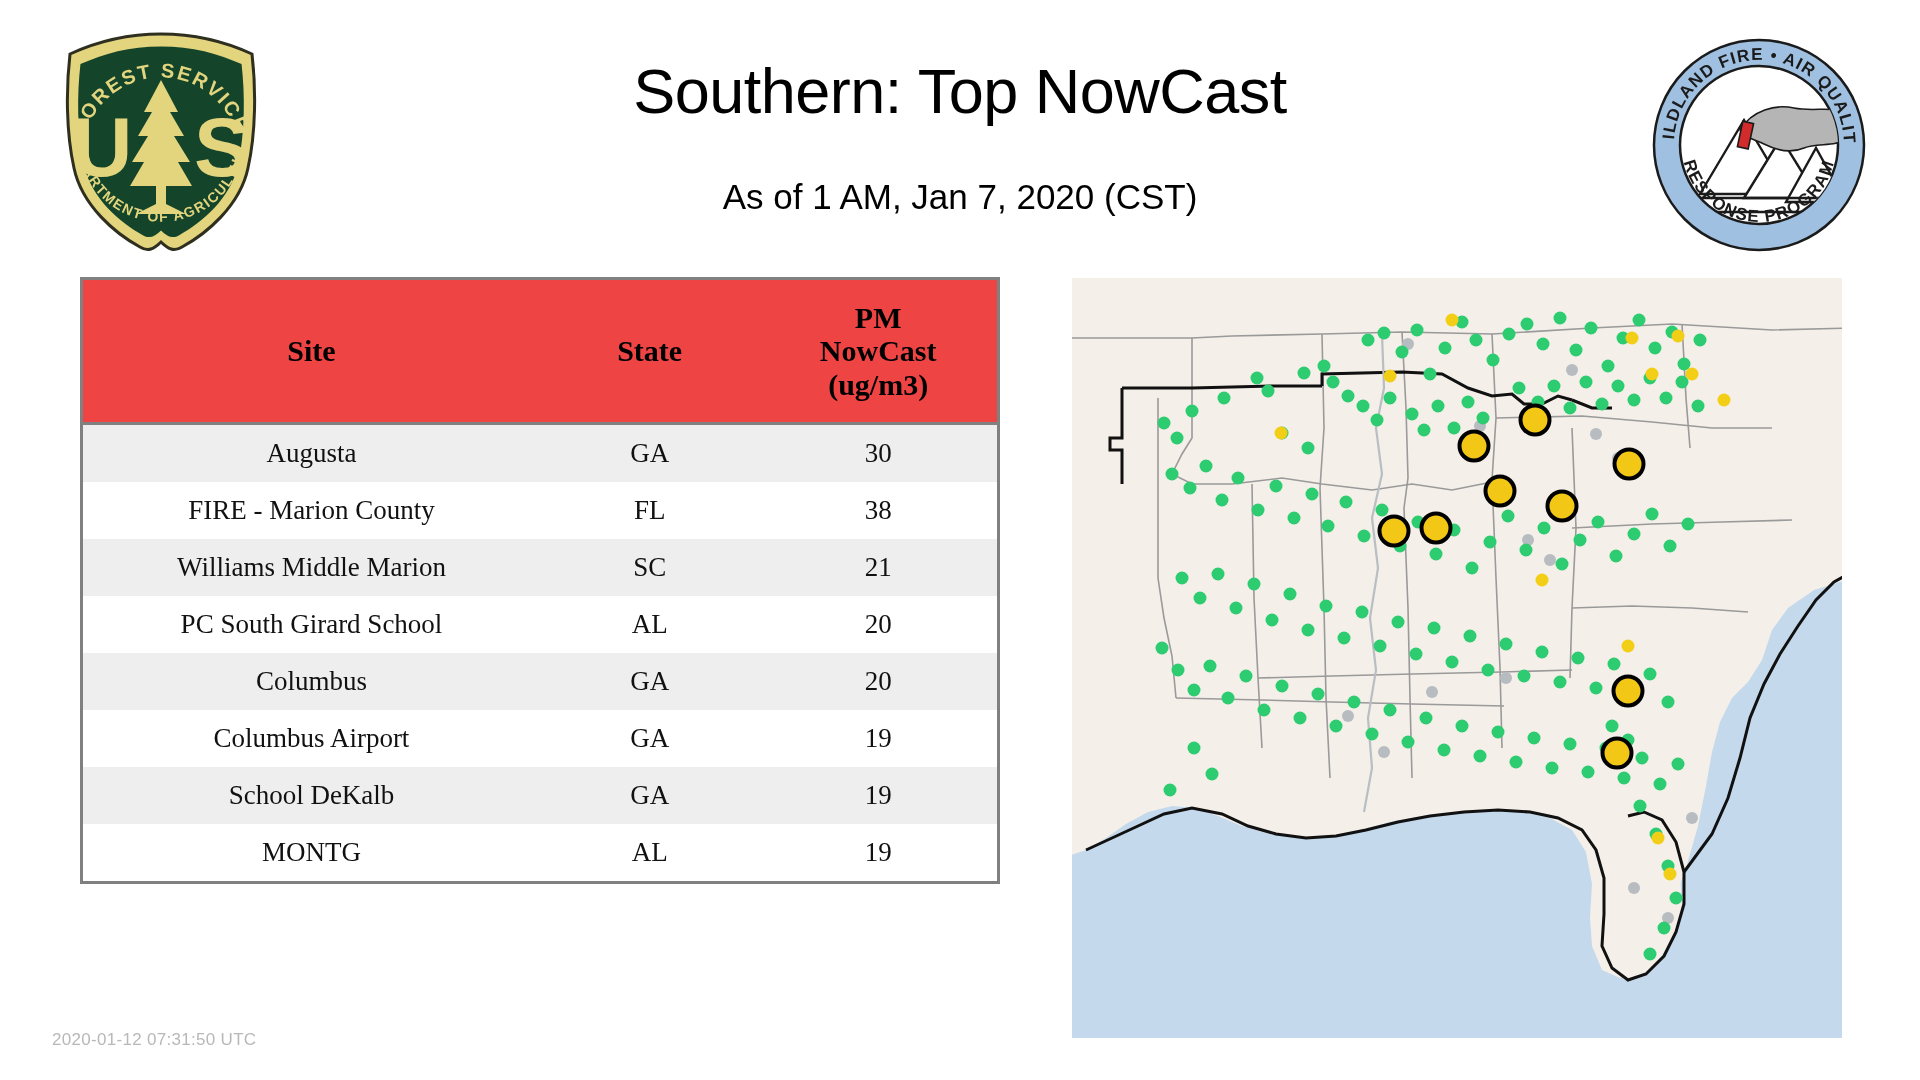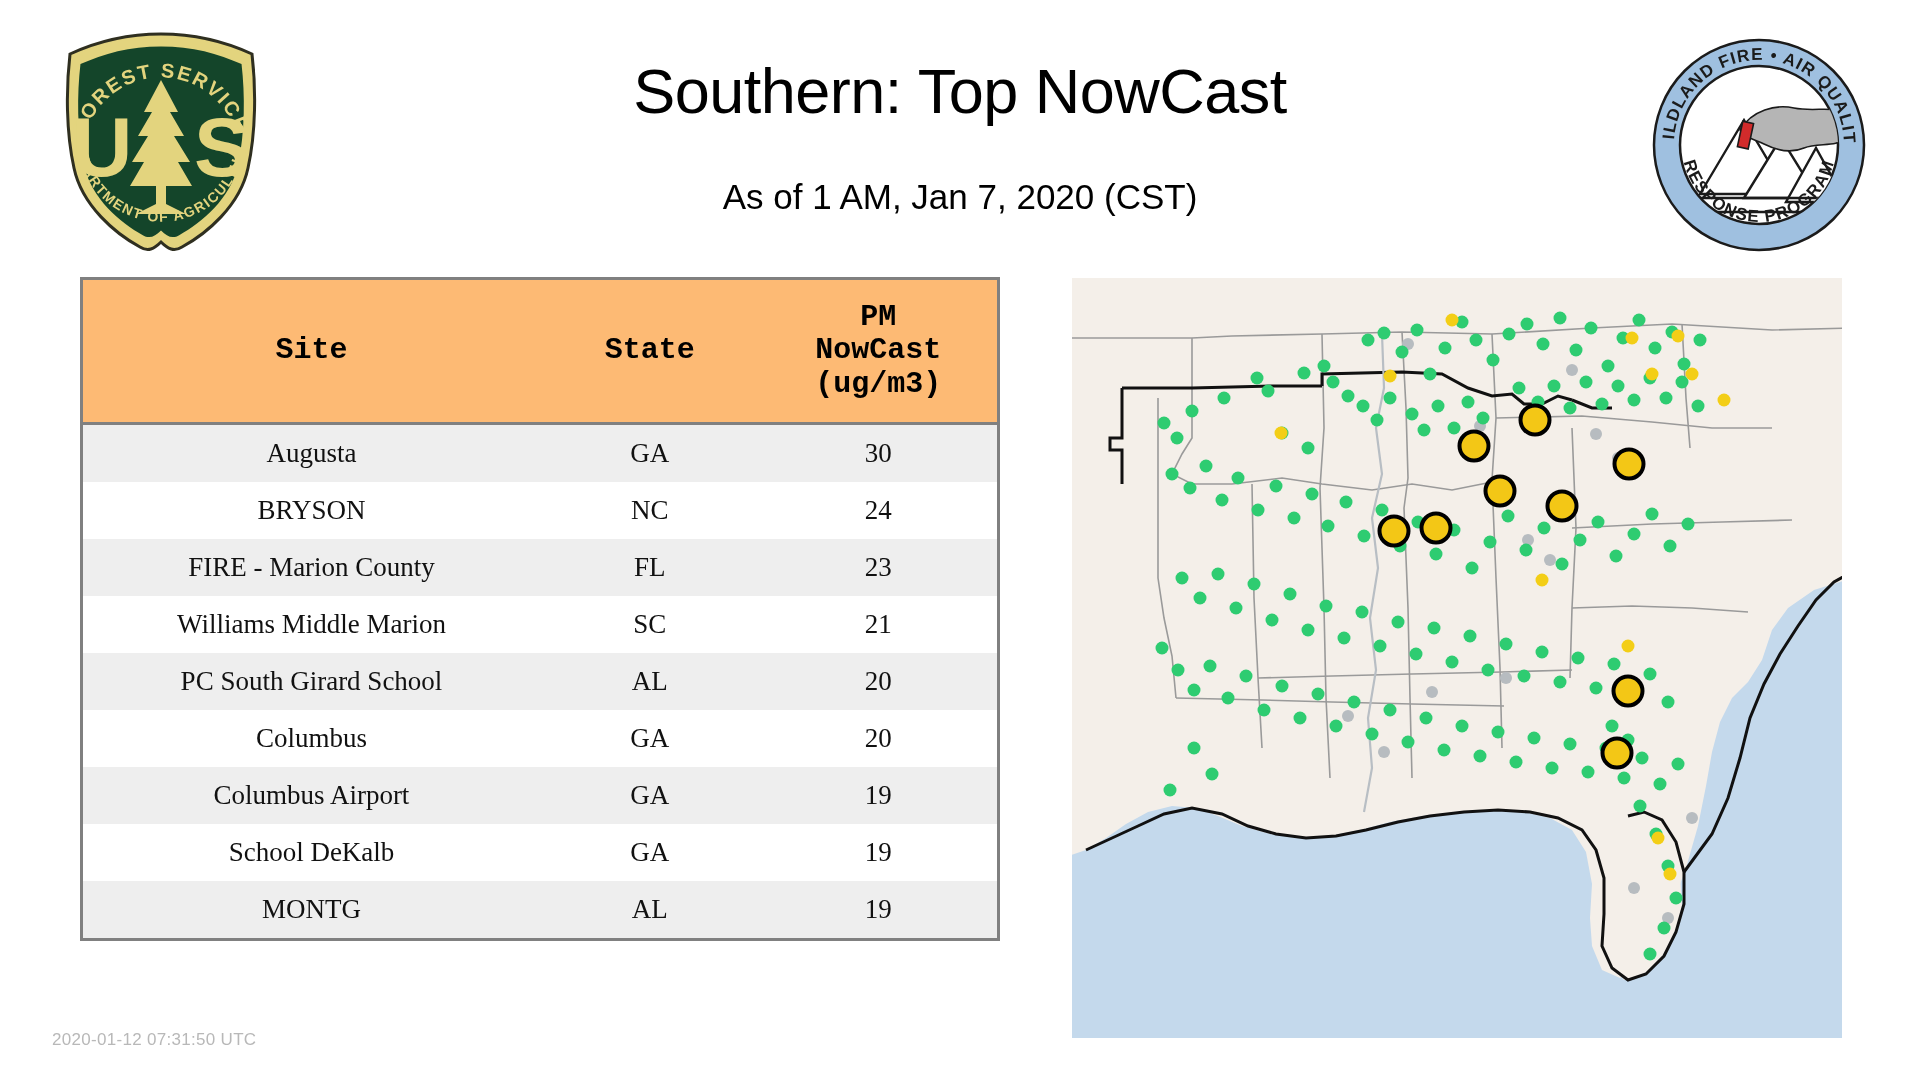--- a/index.html
+++ b/index.html
@@ -36,29 +36,28 @@
     position:absolute;left:80px;top:277px;width:920px;
     border:3px solid #808080;
     box-sizing:border-box;
     background:#fff;
   }
   table.nowcast{
     border-collapse:collapse;width:100%;
     font-family:"Liberation Serif", serif;
   }
   table.nowcast thead th{
-    background:#fdba74;
+    background:#ef4444;
     border-bottom:3px solid #808080;
     font-size:30px;font-weight:bold;color:#000;
     padding:12px 4px;
     height:118px;
     vertical-align:middle;
     text-align:center;
     line-height:1.12;
-    font-family:Liberation Mono, monospace;
   }
   table.nowcast thead th.col-site{width:50%;}
   table.nowcast thead th.col-state{width:24%;}
   table.nowcast thead th.col-pm{width:26%;}
 
   table.nowcast tbody td{
     font-size:27px;color:#111;
     text-align:center;
     height:57px;
     padding:0 4px;
@@ -176,28 +175,23 @@
         </th>
       </tr>
     </thead>
     <tbody id="table-body">
         <tr>
           <td>Augusta</td>
           <td>GA</td>
           <td>30</td>
         </tr>
         <tr>
-          <td>BRYSON</td>
-          <td>NC</td>
-          <td>24</td>
-        </tr>
-        <tr>
           <td>FIRE - Marion County</td>
           <td>FL</td>
-          <td>23</td>
+          <td>38</td>
         </tr>
         <tr>
           <td>Williams Middle Marion</td>
           <td>SC</td>
           <td>21</td>
         </tr>
         <tr>
           <td>PC South Girard School</td>
           <td>AL</td>
           <td>20</td>

